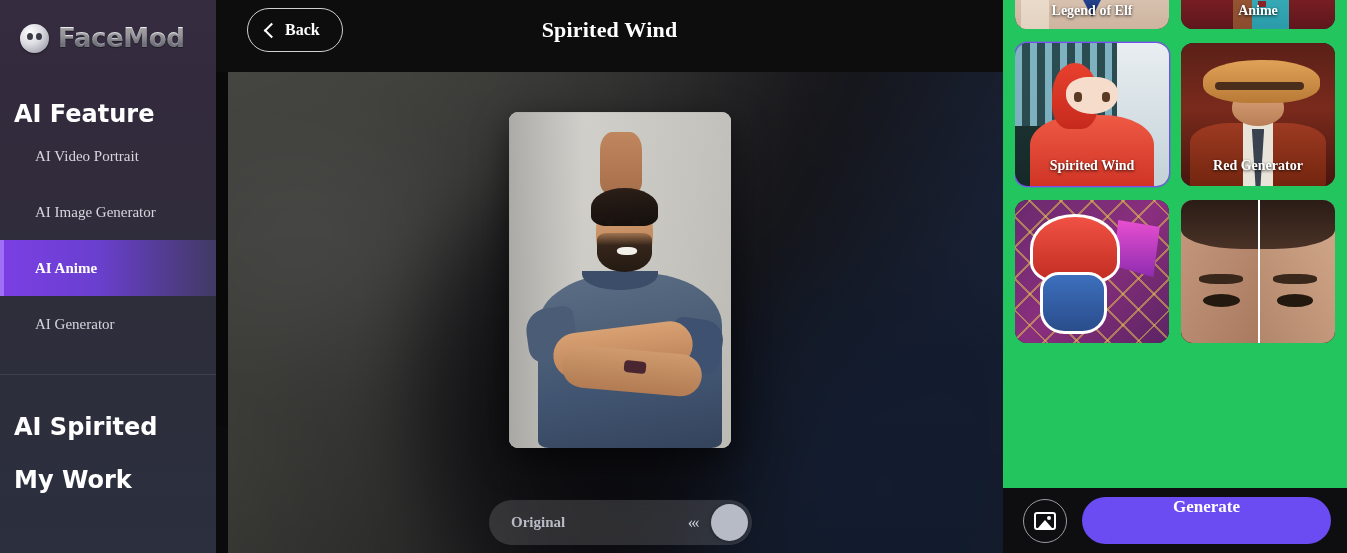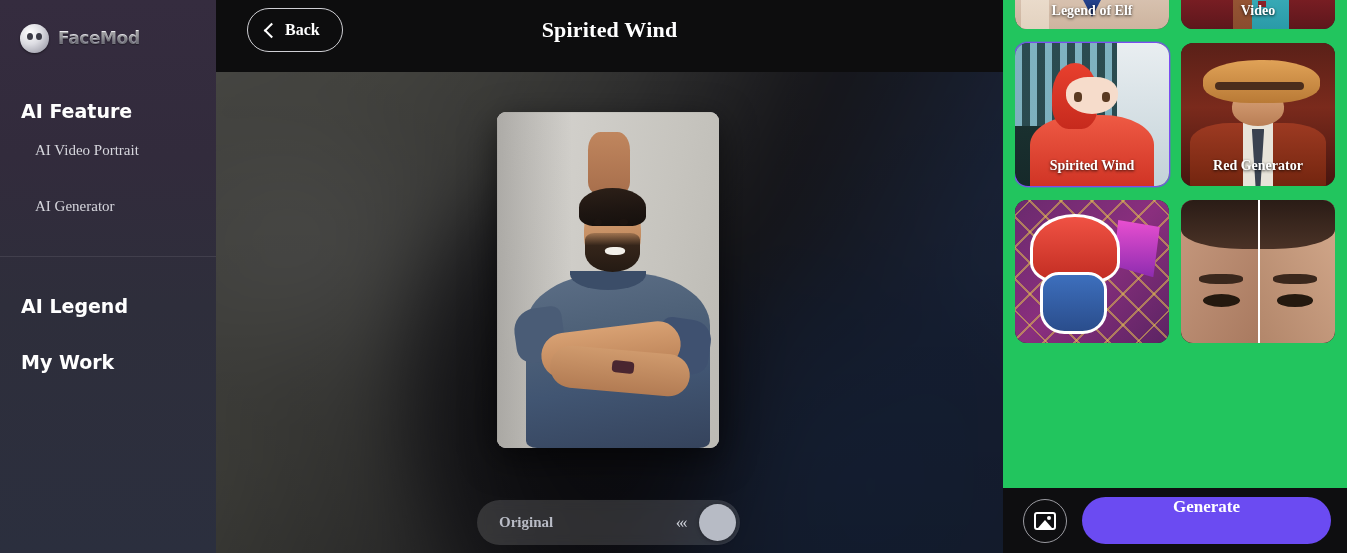--- a/index.html
+++ b/index.html
@@ -21,29 +21,29 @@
     position:relative; flex:0 0 29px;
     box-shadow:0 1px 2px rgba(0,0,0,.5);
   }
   .logo-face:before, .logo-face:after {
     content:""; position:absolute; top:9px; width:6px; height:7px; border-radius:50%;
     background:#3b3b46;
   }
   .logo-face:before { left:7px; }
   .logo-face:after  { right:7px; }
   .logo-text {
-    font-family:"DejaVu Sans", sans-serif; font-weight:bold; font-size:17px; letter-spacing:-.4px;
+    font-family:"DejaVu Sans", sans-serif; font-weight:bold; font-size:26px; letter-spacing:-.4px;
     background:linear-gradient(180deg,#ffffff 0%,#e6e6ec 40%,#a9a9b6 72%,#d8d8e0 100%);
     -webkit-background-clip:text; background-clip:text; color:transparent;
     text-shadow:0 1px 1px rgba(0,0,0,.35);
   }
 
   .nav-head {
     font-family:"DejaVu Sans", sans-serif; font-weight:bold; color:#ffffff;
-    font-size:19px; padding-left:21px;
+    font-size:24px; padding-left:14px;
   }
   #head-ai-feature { margin-top:40px; }
   #head-ai-explore { margin-top:0; }
   #head-my-work    { margin-top:0; }
 
   .nav-item {
     position:relative; height:56px; display:flex; align-items:center;
     padding-left:35px; color:#d6d6dd; font-size:15px; cursor:pointer;
     font-family:"Liberation Serif", serif;
   }
@@ -67,21 +67,21 @@
     border:1.5px solid #cfcfd4; border-radius:22px;
     color:#ffffff; font-weight:bold; font-size:16px; background:transparent; cursor:pointer;
   }
   .chev-left { display:inline-block; width:11px; height:11px; border-left:2.4px solid #fff; border-bottom:2.4px solid #fff; transform:rotate(45deg); }
   #page-title {
     position:absolute; left:0; right:0; top:17px; text-align:center;
     color:#ffffff; font-weight:bold; font-size:22px; letter-spacing:.2px;
   }
 
   
-  #canvas { position:absolute; left:0; top:72px; width:787px; height:481px; overflow:hidden; }
+  #canvas { position:absolute; left:12px; top:72px; width:787px; height:481px; overflow:hidden; }
   #backdrop {
     position:absolute; inset:-60px; filter:blur(26px); transform:scale(1.12);
     background:
       radial-gradient(ellipse 230px 300px at 46% 62%, rgba(10,10,14,.95) 0%, rgba(12,12,18,.55) 55%, rgba(0,0,0,0) 78%),
       radial-gradient(ellipse 260px 260px at 74% 75%, rgba(26,40,66,.95) 0%, rgba(22,34,58,.5) 60%, rgba(0,0,0,0) 85%),
       radial-gradient(ellipse 300px 240px at 20% 40%, rgba(92,92,90,.85) 0%, rgba(70,70,68,.4) 60%, rgba(0,0,0,0) 85%),
       linear-gradient(115deg,#5b5b58 0%,#56564f 22%,#3d3d3c 42%,#1a1a1f 58%,#1e2a44 76%,#20293e 100%);
   }
   #backdrop-veil { position:absolute; inset:0; background:linear-gradient(180deg,rgba(0,0,0,.18),rgba(0,0,0,.30)); }
 
@@ -266,28 +266,34 @@
       <div class="logo-face"></div>
       <div class="logo-text">FaceMod</div>
     </div>
 
     <div class="nav-head" id="head-ai-feature">AI Feature</div>
 
     <div class="nav-item">
       <span>AI Video Portrait</span>
     </div>
     <div class="nav-item">
+      <span>AI Image Generator</span>
+    </div>
+    <div class="nav-item active">
+      <span>AI Anime</span>
+    </div>
+    <div class="nav-item">
       <span>AI Generator</span>
     </div>
 
     <div class="nav-divider"></div>
 
-    <div class="nav-head" id="head-ai-explore" style="margin-top:38px;">AI Legend</div>
-
-    <div class="nav-head" id="head-my-work" style="margin-top:34px;">My Work</div>
+    <div class="nav-head" id="head-ai-explore" style="margin-top:38px;">AI Spirited</div>
+
+    <div class="nav-head" id="head-my-work" style="margin-top:25px;">My Work</div>
   </div>
 
   <div id="main">
 
     <div id="topbar">
       <div id="back-button">
         <span class="chev-left"></span>
         <span>Back</span>
       </div>
       <div id="page-title">Spirited Wind</div>
@@ -337,21 +343,21 @@
         </div>
         <div class="card-label">Legend of Elf</div>
       </div>
 
       <div class="card row-top">
         <div class="art art-wonka">
           <div class="c1"></div>
             <div class="c2"></div>
             <div class="c3"></div>
         </div>
-        <div class="card-label">Video</div>
+        <div class="card-label">Anime</div>
       </div>
 
       <div class="card selected">
         <div class="art art-spirit">
           <div class="trees"></div>
             <div class="sky"></div>
           <div class="body"></div>
             <div class="hair"></div>
             <div class="face"></div>
             <div class="eyes"></div>

